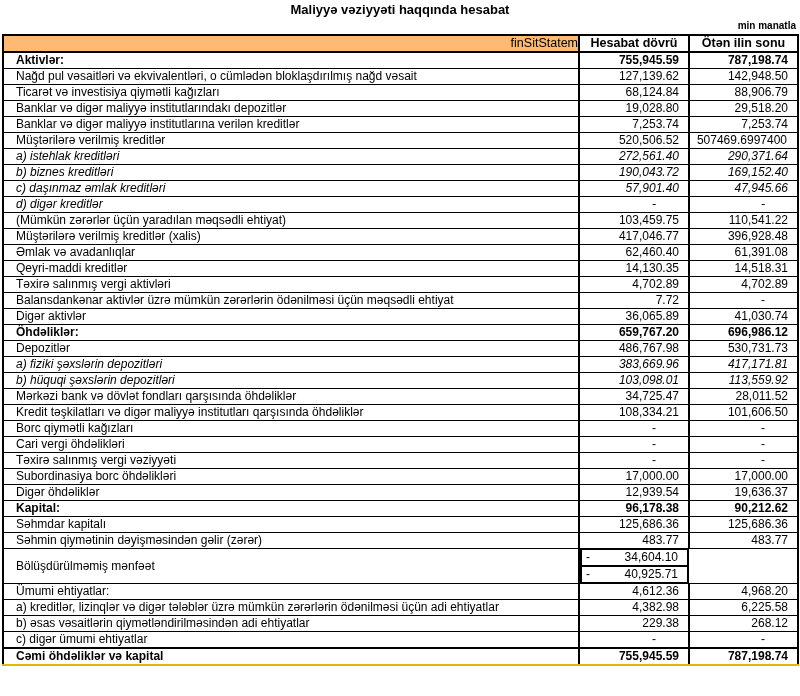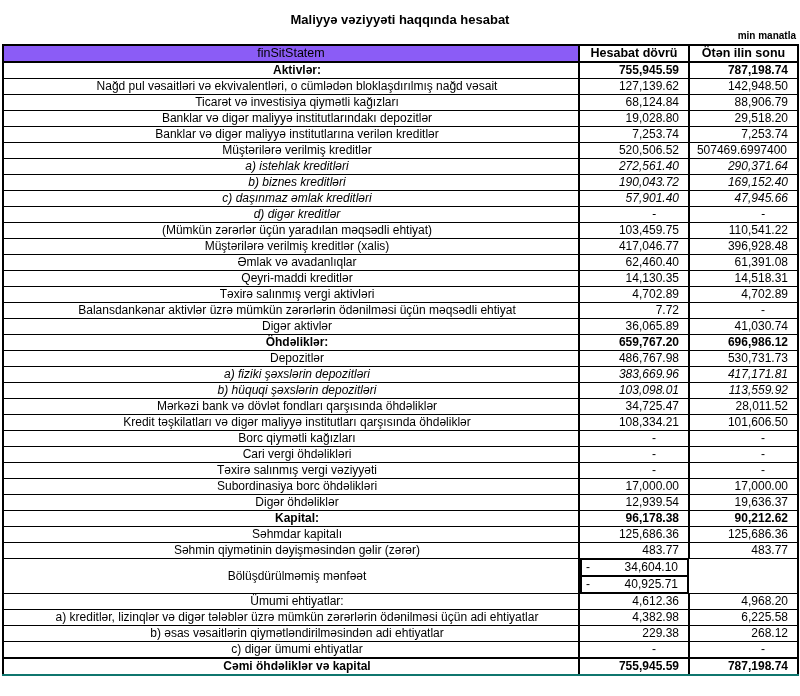--- a/index.html
+++ b/index.html
@@ -6,21 +6,21 @@
   body{
     width:800px;height:696px;
     font-family:"Liberation Sans", sans-serif;
     color:#000;
     overflow:hidden;
   }
   .title{
     text-align:center;
     font-weight:bold;
     font-size:13px;
-    padding-top:12px;
+    padding-top:2px;
     line-height:15px;
   }
   .unit-note{
     text-align:right;
     font-weight:bold;
     font-size:10px;
     padding-right:4px;
     line-height:15px;
     margin-top:1px;
   }
@@ -46,47 +46,48 @@
     overflow:hidden;
     white-space:nowrap;
   }
   thead th{
     border-top:2px solid #000;
     border-bottom:2px solid #000;
     text-align:center;
     font-size:12.5px;
   }
   th.hdr-label{
-    background:#8b5cf6;
+    background:#fdba74;
     font-weight:normal;
+    text-align:right;
   }
   th.hdr-col{font-weight:bold;}
   td.lbl{
-    text-align:center;
+    text-align:left;
     padding-left:12px;
   }
   td.val{
     text-align:right;
     padding-right:9px;
   }
   td.val.dash{padding-right:32px;}
   td.val.tight{padding-right:10px;}
   td.val.neg{
     display:flex;
     justify-content:space-between;
     padding-left:4px;
     padding-right:9px;
     align-items:center;
   }
   tr.section td{font-weight:bold;}
   tr.sub td{font-style:italic;}
   tr.total td{
     font-weight:bold;
     border-top:2px solid #000;
-    border-bottom:2px solid #0f766e;
+    border-bottom:2px solid #eab308;
     margin-top:41px;
   }
 </style>
 </head>
 <body>
 
 <div class="title">Maliyyə vəziyyəti haqqında hesabat</div>
 <div class="unit-note">min manatla</div>
 
 <table>

